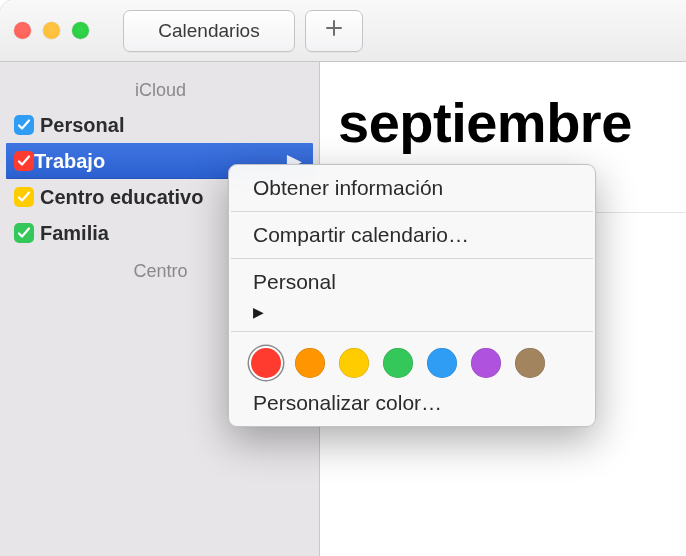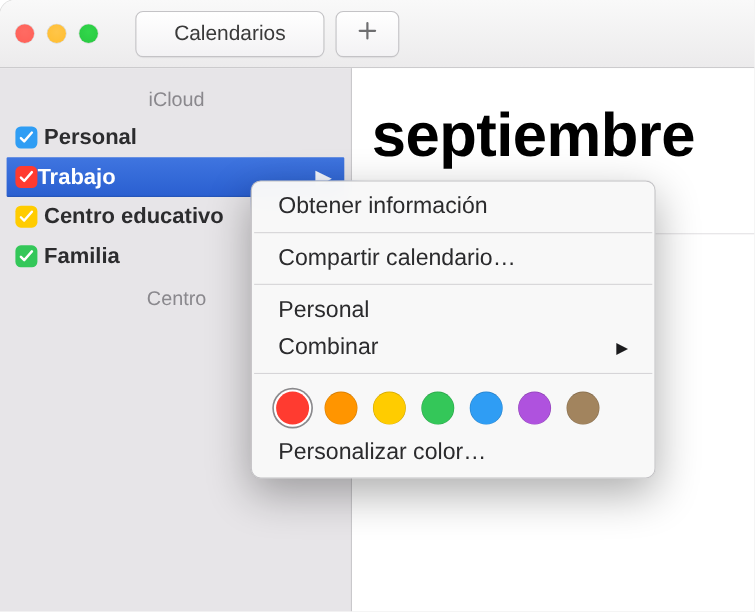--- a/index.html
+++ b/index.html
@@ -265,21 +265,20 @@
     </div>
     <div class="menu-sep"></div>
     <div class="menu-item">
       <span>Compartir calendario…</span>
     </div>
     <div class="menu-sep"></div>
     <div class="menu-item">
       <span>Personal</span>
     </div>
     <div class="menu-item">
-      <span>Combinar</span>
       <span class="arrow">▶</span>
     </div>
     <div class="menu-sep"></div>
     <div class="swatch-row">
       <span class="swatch selected" style="background:#ff3b30"></span>
       <span class="swatch" style="background:#ff9500"></span>
       <span class="swatch" style="background:#ffcc00"></span>
       <span class="swatch" style="background:#34c759"></span>
       <span class="swatch" style="background:#2f9df4"></span>
       <span class="swatch" style="background:#af52de"></span>

